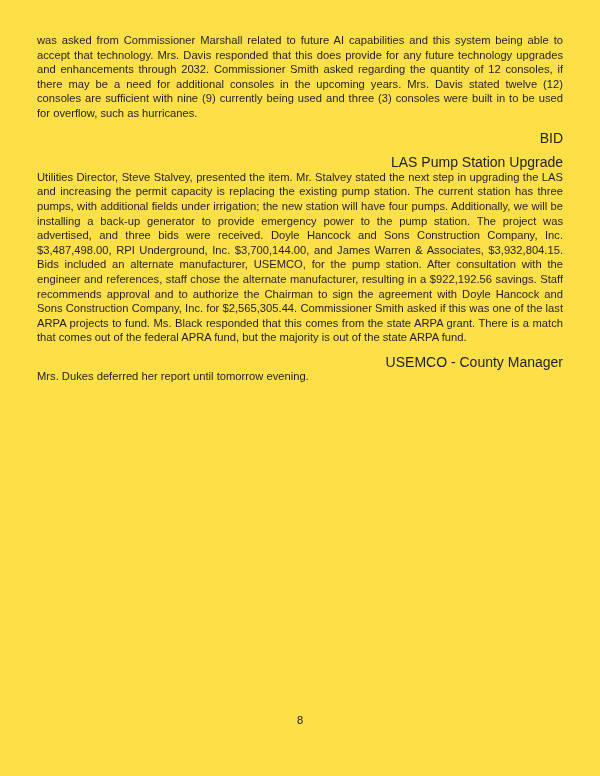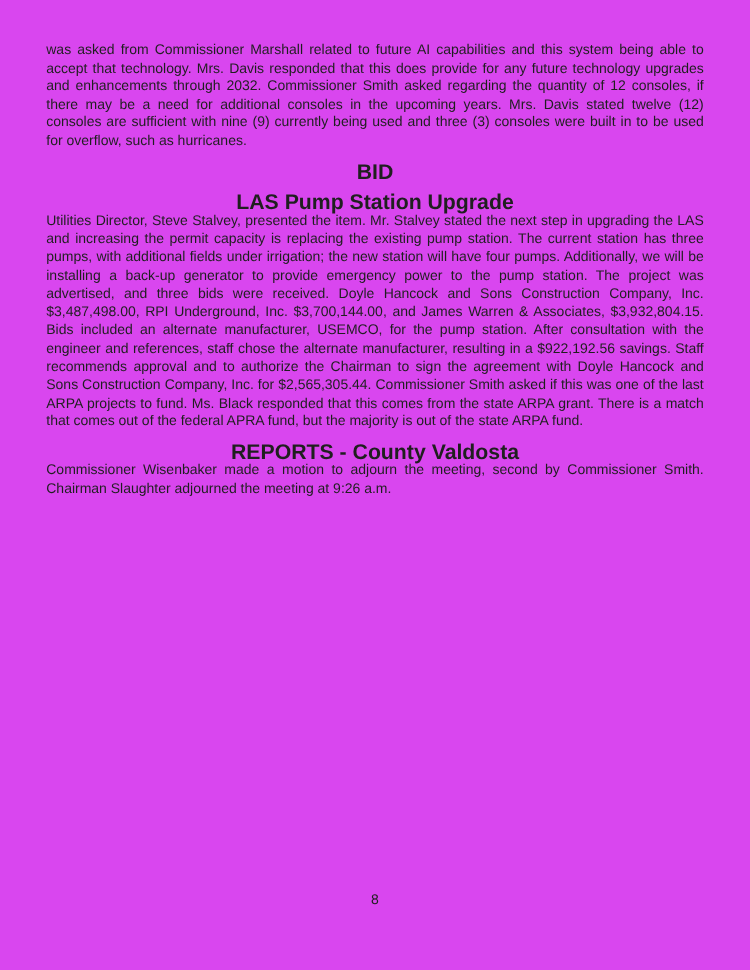--- a/index.html
+++ b/index.html
@@ -4,44 +4,44 @@
 <style>
   html, body {
     margin: 0;
     padding: 0;
     background: #ffffff;
   }
   .page {
     position: relative;
     width: 600px;
     height: 776px;
-    background: #d946ef;
+    background: #fde047;
     font-family: "Liberation Sans", "DejaVu Sans", sans-serif;
     color: #1f1f1f;
     overflow: hidden;
   }
   .content {
     position: absolute;
     left: 37px;
     top: 33px;
     width: 526px;
     font-size: 11.2px;
     line-height: 14.6px;
   }
   .para {
     margin: 0 0 10px 0;
     text-align: justify;
     text-justify: inter-word;
   }
   .heading {
     margin: 0 0 10px 0;
-    font-size: 17px;
+    font-size: 14px;
     line-height: 14.6px;
-    font-weight: bold;
-    text-align: center;
+    font-weight: normal;
+    text-align: right;
   }
   .heading.tight {
     margin-bottom: 0;
   }
   .page-number {
     position: absolute;
     top: 713px;
     left: 37px;
     width: 526px;
     text-align: center;
@@ -56,23 +56,23 @@
   <div class="content">
 
     <p class="para">was asked from Commissioner Marshall related to future AI capabilities and this system being able to accept that technology. Mrs. Davis responded that this does provide for any future technology upgrades and enhancements through 2032. Commissioner Smith asked regarding the quantity of 12 consoles, if there may be a need for additional consoles in the upcoming years. Mrs. Davis stated twelve (12) consoles are sufficient with nine (9) currently being used and three (3) consoles were built in to be used for overflow, such as hurricanes.</p>
 
     <h2 class="heading">BID</h2>
 
     <h2 class="heading tight">LAS Pump Station Upgrade</h2>
 
     <p class="para">Utilities Director, Steve Stalvey, presented the item. Mr. Stalvey stated the next step in upgrading the LAS and increasing the permit capacity is replacing the existing pump station. The current station has three pumps, with additional fields under irrigation; the new station will have four pumps. Additionally, we will be installing a back-up generator to provide emergency power to the pump station. The project was advertised, and three bids were received. Doyle Hancock and Sons Construction Company, Inc. $3,487,498.00, RPI Underground, Inc. $3,700,144.00, and James Warren &amp; Associates, $3,932,804.15. Bids included an alternate manufacturer, USEMCO, for the pump station. After consultation with the engineer and references, staff chose the alternate manufacturer, resulting in a $922,192.56 savings. Staff recommends approval and to authorize the Chairman to sign the agreement with Doyle Hancock and Sons Construction Company, Inc. for $2,565,305.44. Commissioner Smith asked if this was one of the last ARPA projects to fund. Ms. Black responded that this comes from the state ARPA grant. There is a match that comes out of the federal APRA fund, but the majority is out of the state ARPA fund.</p>
 
-    <h2 class="heading tight">REPORTS - County Valdosta</h2>
+    <h2 class="heading tight">USEMCO - County Manager</h2>
+
+    <p class="para">Mrs. Dukes deferred her report until tomorrow evening.</p>
 
 
 
-
-    <p class="para">Commissioner Wisenbaker made a motion to adjourn the meeting, second by Commissioner Smith. Chairman Slaughter adjourned the meeting at 9:26 a.m.</p>
 
   </div>
 
   <div class="page-number">8</div>
 </div>
 
 </body></html>

